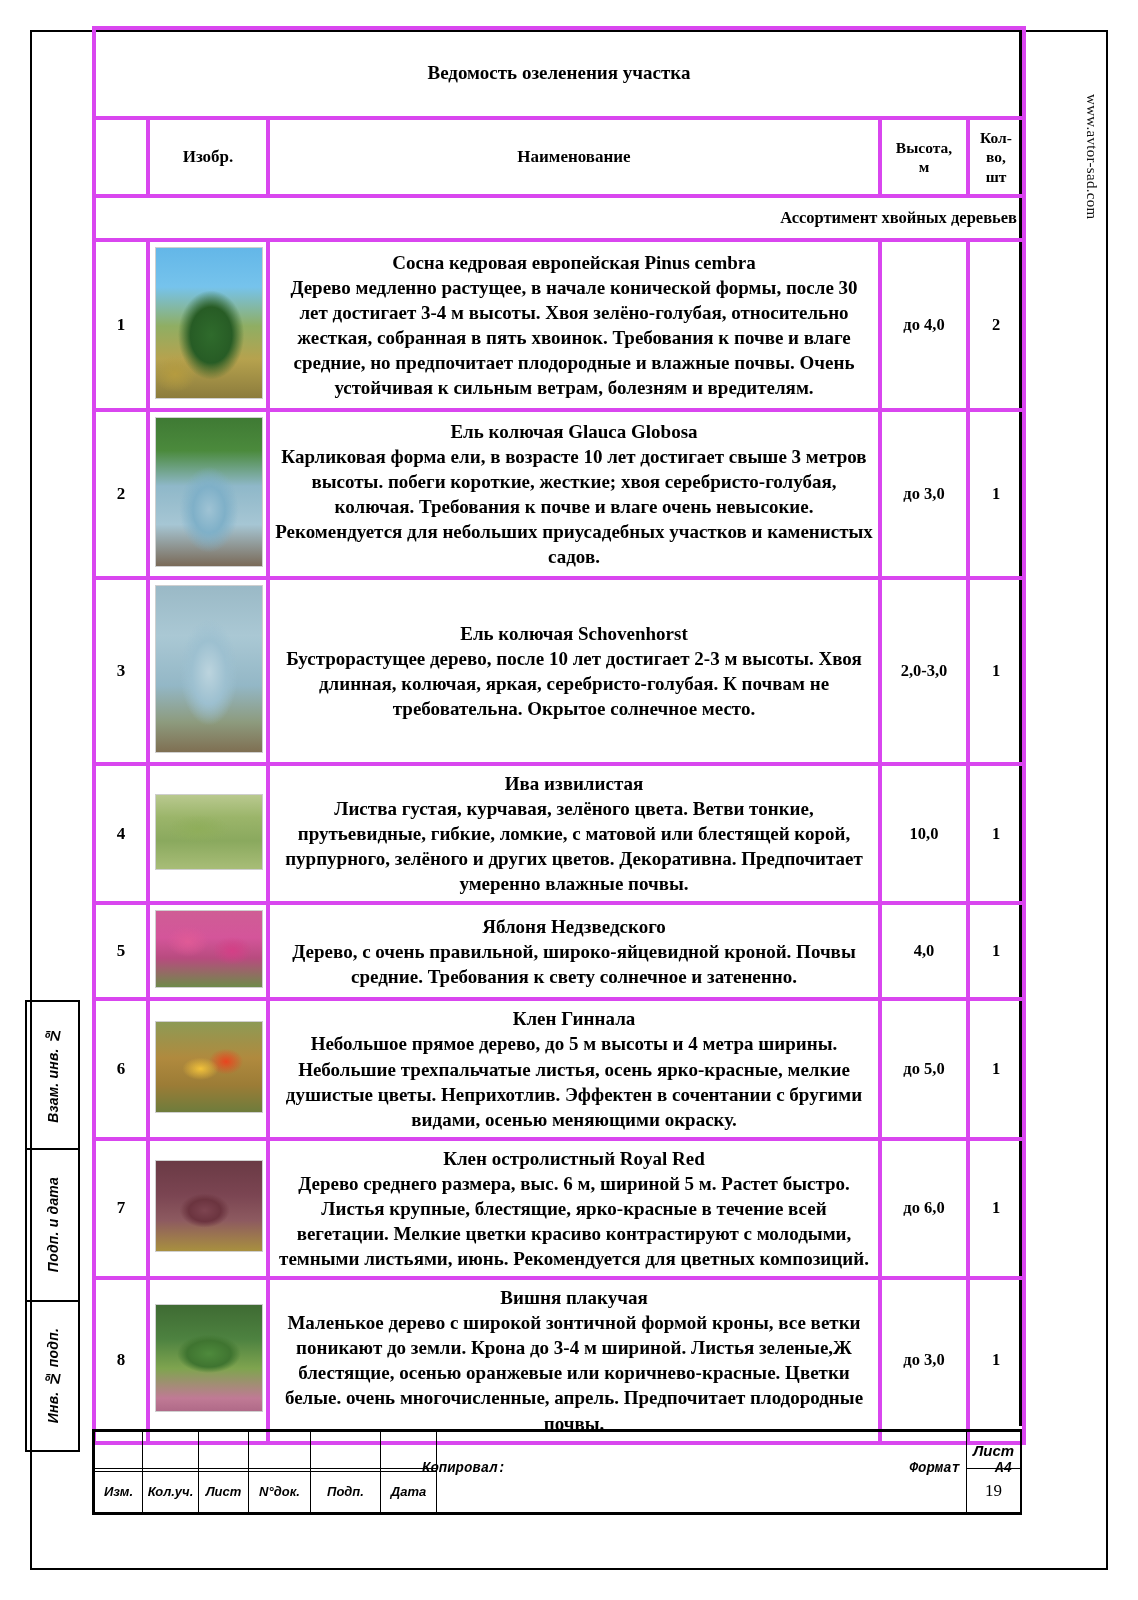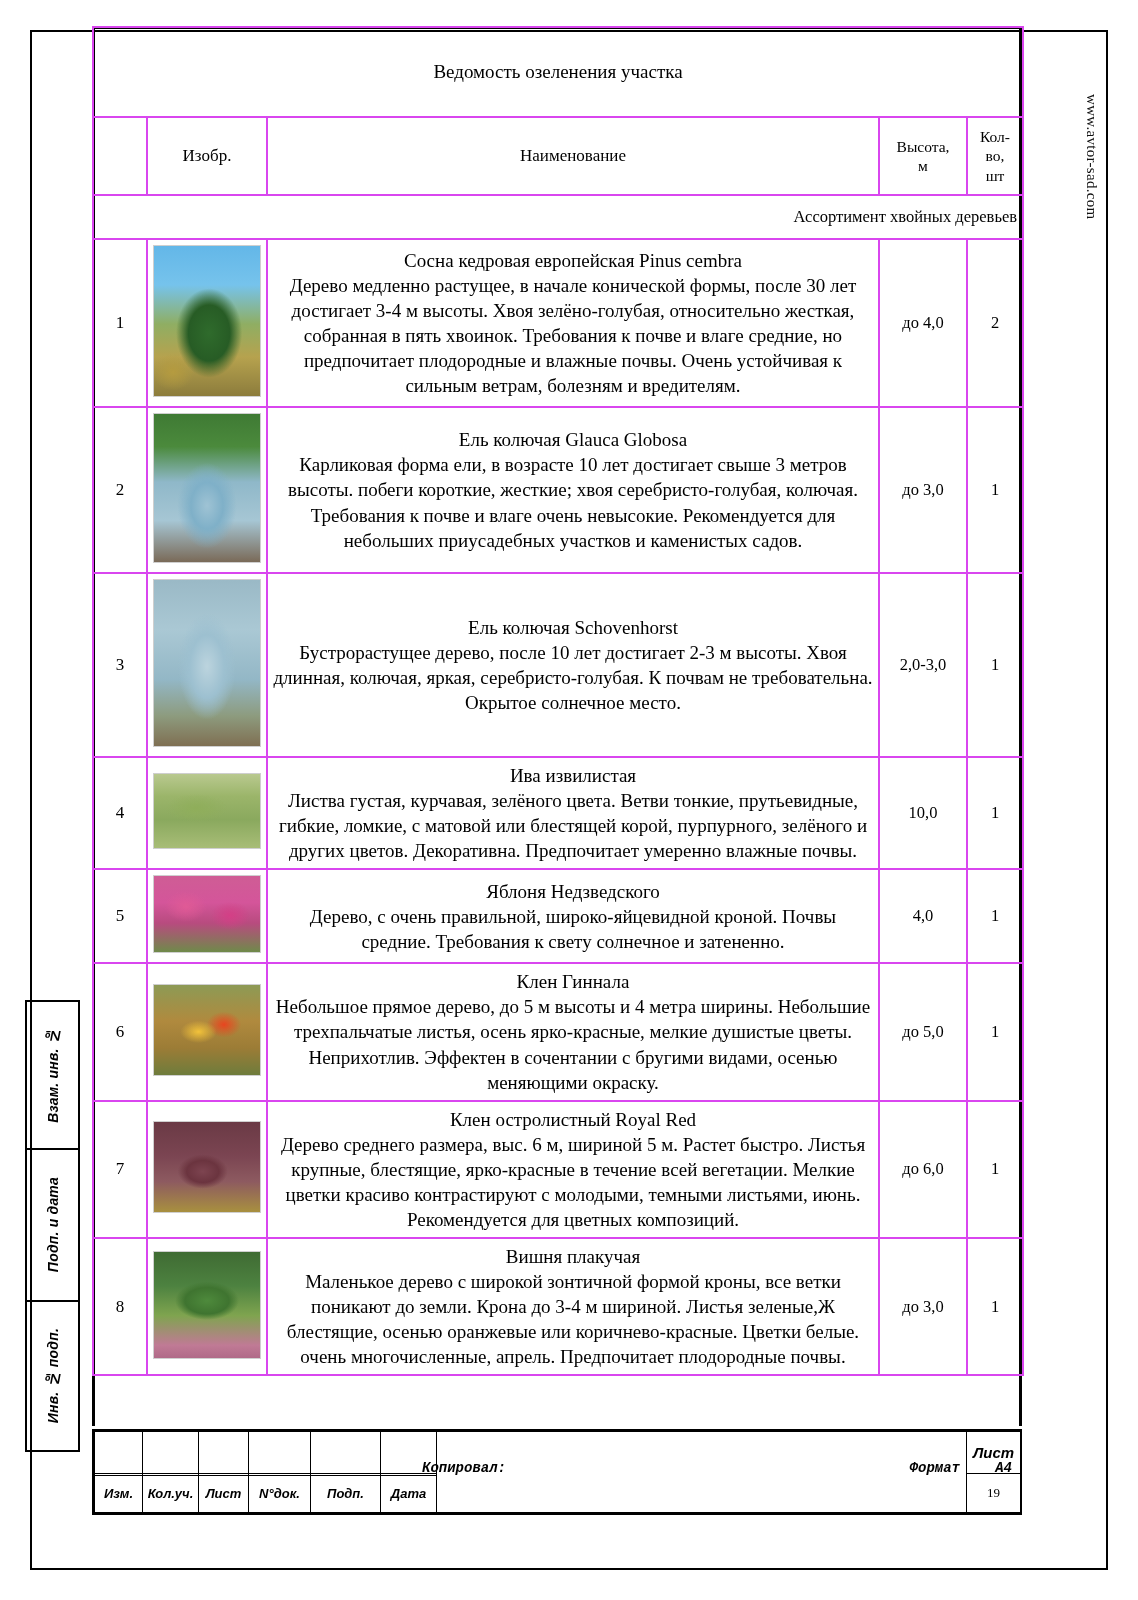--- a/index.html
+++ b/index.html
@@ -70,24 +70,24 @@
     position: absolute;
     left: 92px; top: 26px;
     width: 930px;
   }
   table.main {
     border-collapse: collapse;
     width: 930px;
     table-layout: fixed;
   }
   table.main td, table.main th {
-    border: 2px solid #d946ef;
+    border: 4px solid #d946ef;
     padding: 5px;
     vertical-align: middle;
-    font-weight: normal;
+    font-weight: bold;
   }
   
   .heavy-top {
     position: absolute;
     left: 92px; top: 26px;
     width: 930px; height: 3px;
     background: #000;
   }
   .heavy-left {
     position: absolute;
@@ -232,21 +232,21 @@
   .stamp td.listlabel {
     font-family: "Liberation Sans", sans-serif;
     font-style: italic;
     font-weight: bold;
     font-size: 15px;
   }
   .stamp td.listnum {
     font-family: "Liberation Serif", serif;
     font-style: normal;
     font-weight: normal;
-    font-size: 13px;
+    font-size: 17px;
   }
 
   
   .footer-line {
     position: absolute;
     left: 92px; top: 1460px;
     width: 930px;
     display: flex;
     align-items: center;
     font-family: Liberation Mono, monospace;

